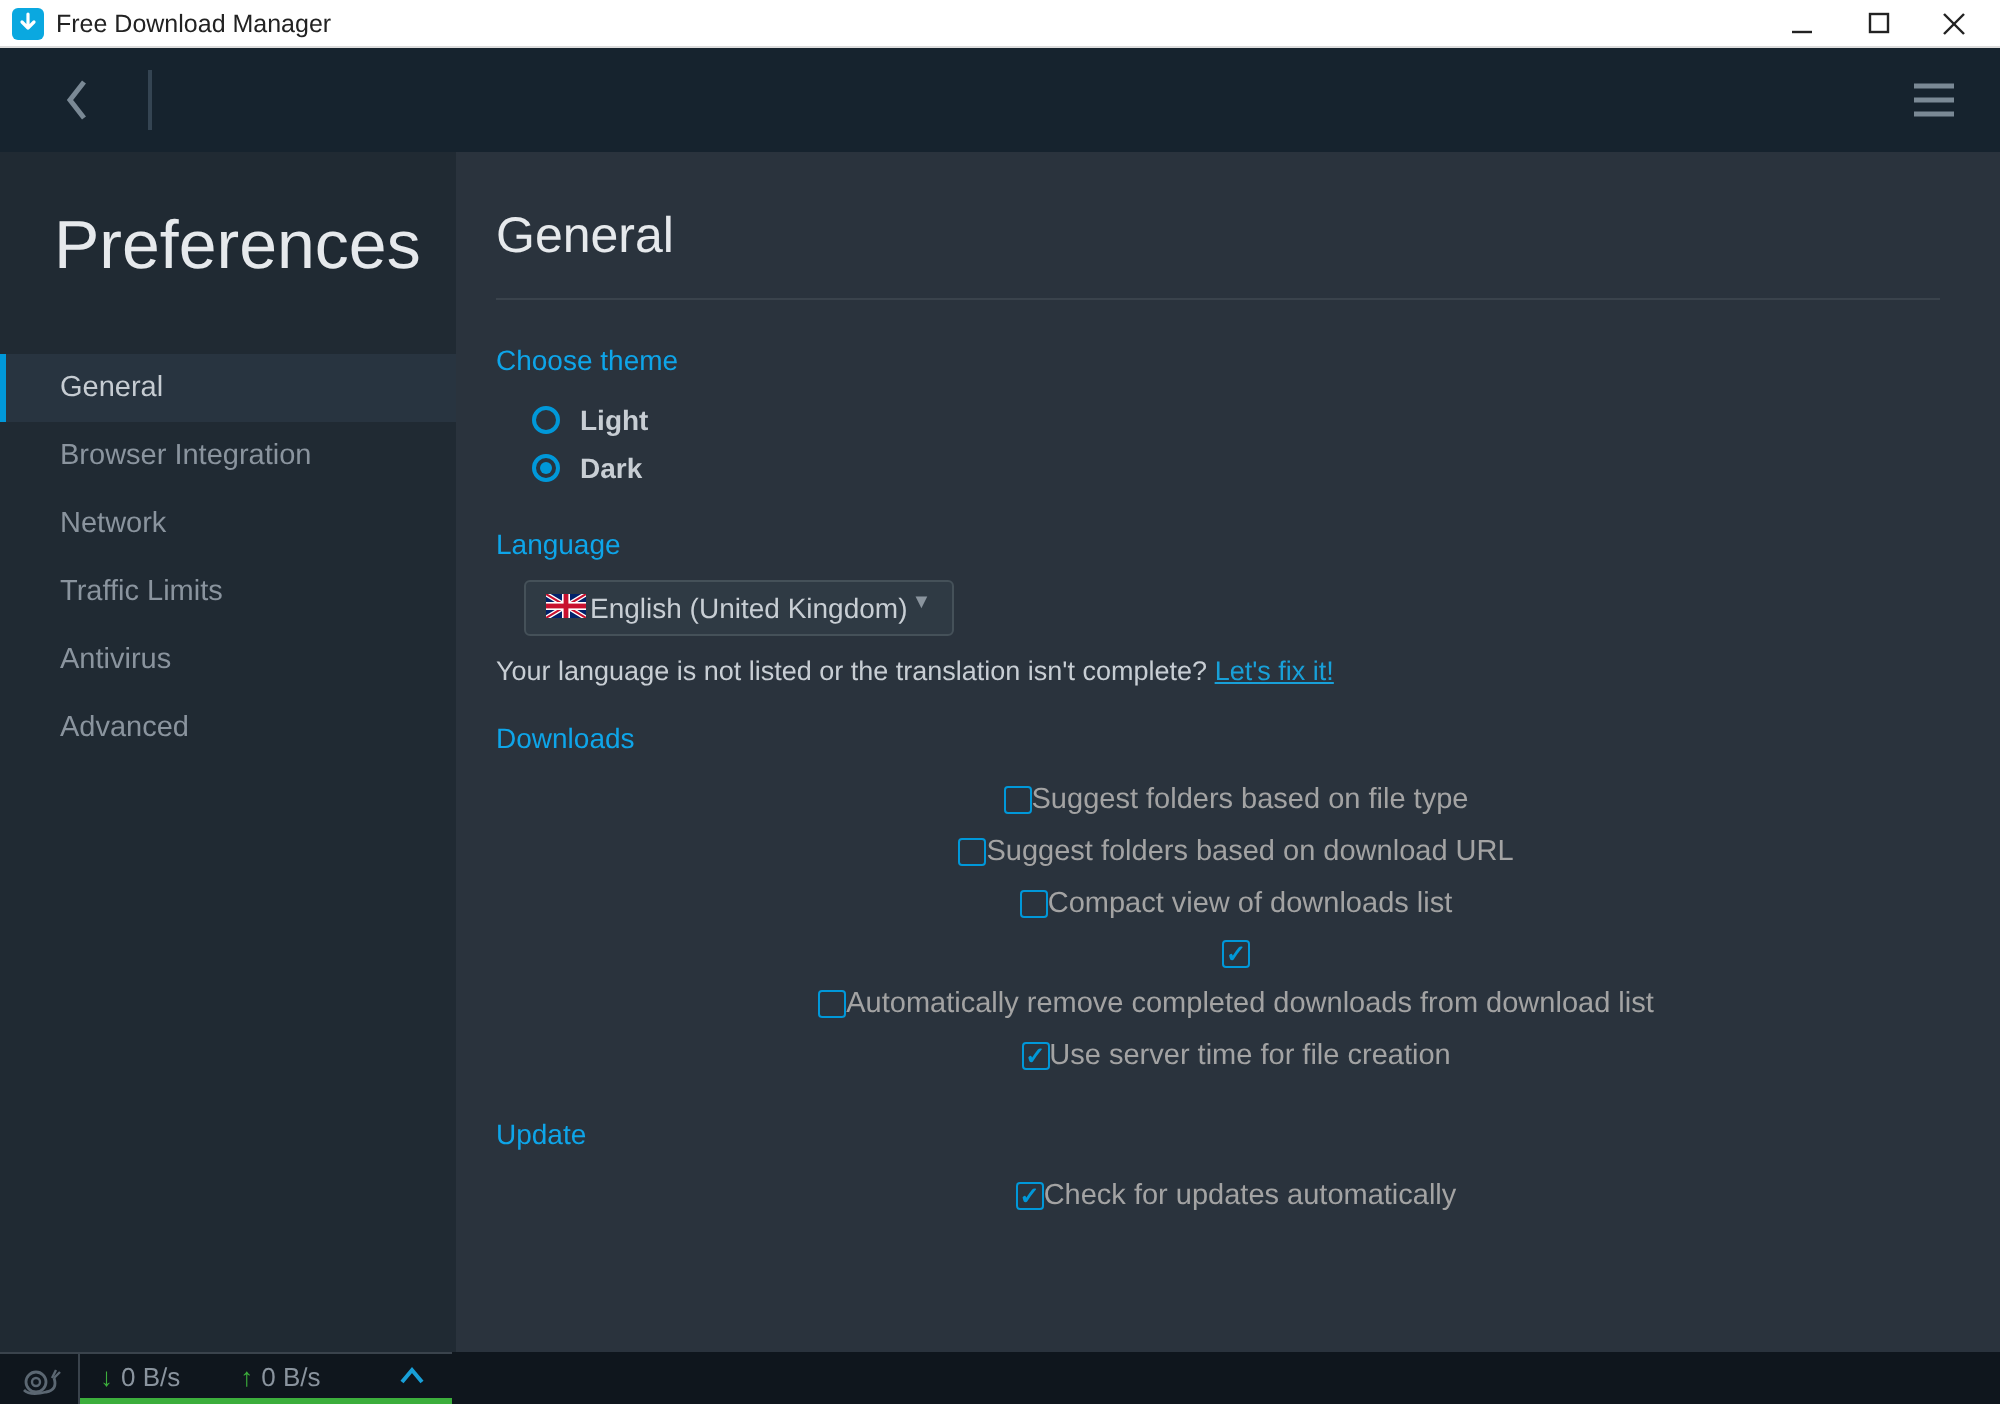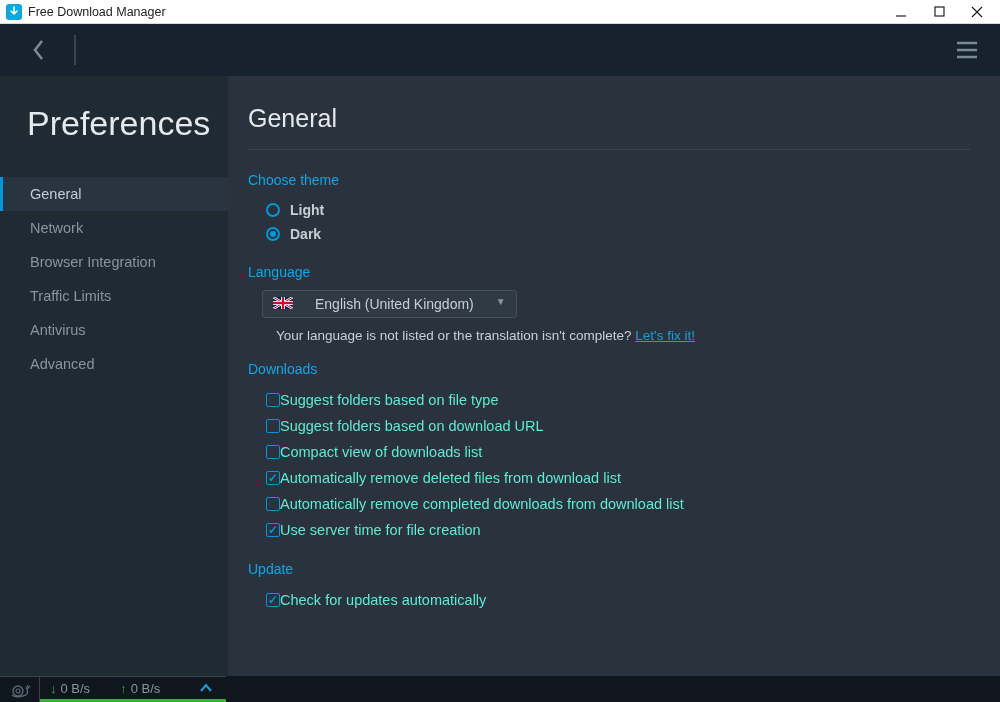--- a/index.html
+++ b/index.html
@@ -139,50 +139,51 @@
   }
   .radio-circle.checked::after {
     content: '';
     width: 6px; height: 6px;
     background: #0098d9;
     border-radius: 50%;
   }
   .lang-select {
     display: inline-flex;
     align-items: flex-start;
-    gap: 22px;
+    gap: 2px;
     background: #2f3a44;
     border: 1px solid #455159;
     border-radius: 3px;
     padding: 5px 10px 5px 10px;
     color: #c8ced4;
     font-size: 14px;
     margin-left: 14px;
     min-width: 210px;
     justify-content: flex-start;
   }
   .lang-select .flag {
     display: inline-block;
   }
   .lang-select .lbl { flex:1; white-space: nowrap;}
   .lang-select .caret { color:#8a949e; font-size:10px; }
   .lang-hint {
     color: #c8ced4;
     font-size: 13.5px;
     margin-top: 10px;
-    margin-left: 28px;
+    margin-left: 0;
   }
   .lang-hint a { color: #18a0d8; text-decoration: underline; }
   .check-list { padding-left: 18px; }
   .check-row {
     display:flex; align-items:center;
     gap: 0;
     padding: 5px 0;
-    color: #5eead4;
+    color: #a3a3a3;
     font-size: 14.5px;
+    justify-content: center;
   }
   .checkbox {
     width: 14px; height: 14px;
     border: 1.5px solid #0098d9;
     border-radius: 2px;
     display: inline-flex;
     align-items:center; justify-content:center;
     flex-shrink:0;
   }
   .checkbox.checked::after {
@@ -270,22 +271,22 @@
         <line x1="1" y1="16" x2="21" y2="16"></line>
       </svg>
   </div>
 </div>
 
 <div class="content">
   <div class="sidebar">
     <h1>Preferences</h1>
     <ul id="sidebar-list">
     <li class="active">General</li>
+        <li>Browser Integration</li>
         <li>Network</li>
-        <li>Browser Integration</li>
         <li>Traffic Limits</li>
         <li>Antivirus</li>
         <li>Advanced</li>
       </ul>
   </div>
 
   <div class="main">
     <h2>General</h2>
 
     <div class="section-label">Choose theme</div>
@@ -329,21 +330,20 @@
         <div class="check-row">
           <span class="checkbox"></span>
           <span>Suggest folders based on download URL</span>
         </div>
         <div class="check-row">
           <span class="checkbox"></span>
           <span>Compact view of downloads list</span>
         </div>
         <div class="check-row">
           <span class="checkbox checked"></span>
-          <span>Automatically remove deleted files from download list</span>
         </div>
         <div class="check-row">
           <span class="checkbox"></span>
           <span>Automatically remove completed downloads from download list</span>
         </div>
         <div class="check-row">
           <span class="checkbox checked"></span>
           <span>Use server time for file creation</span>
         </div>
       </div>

